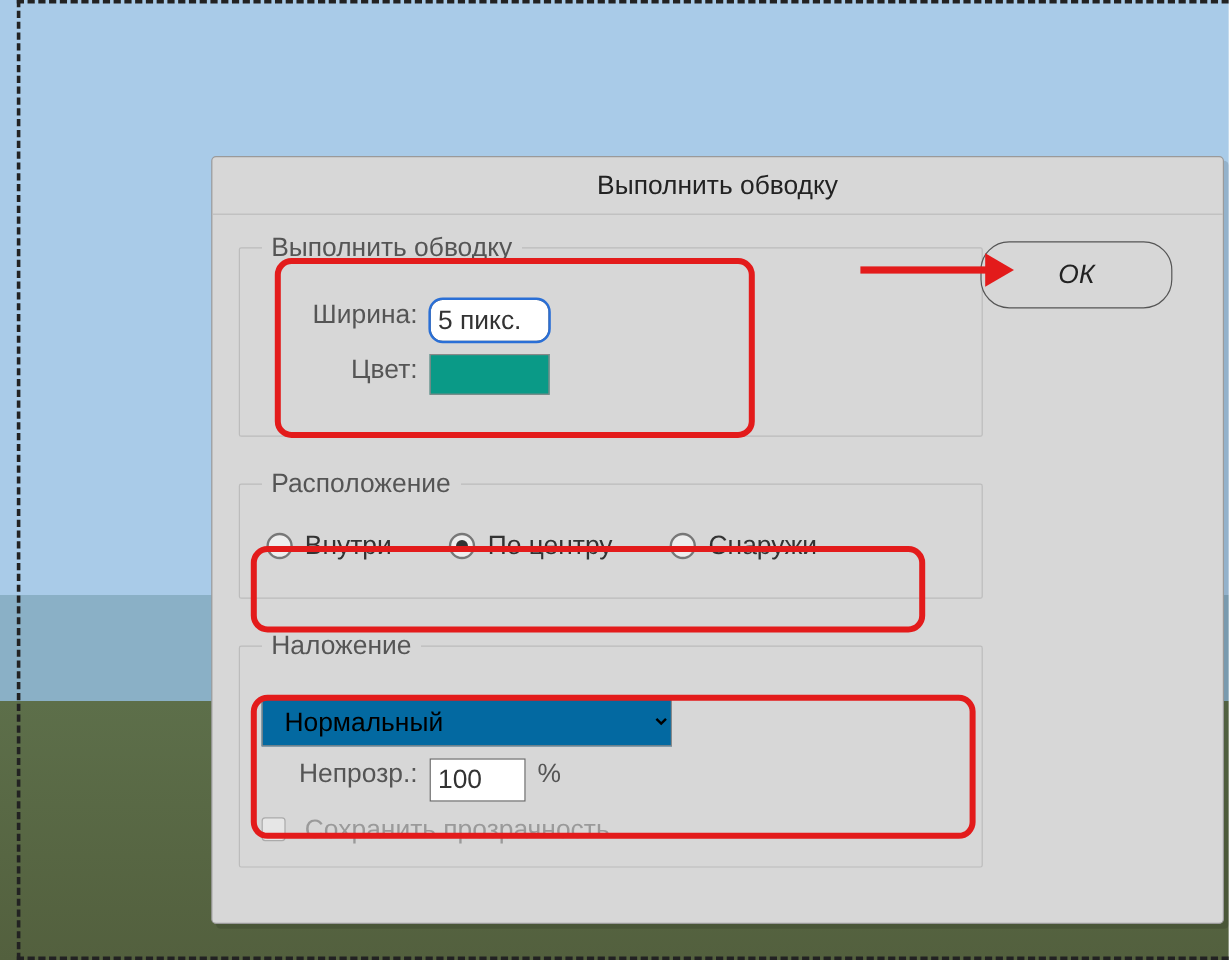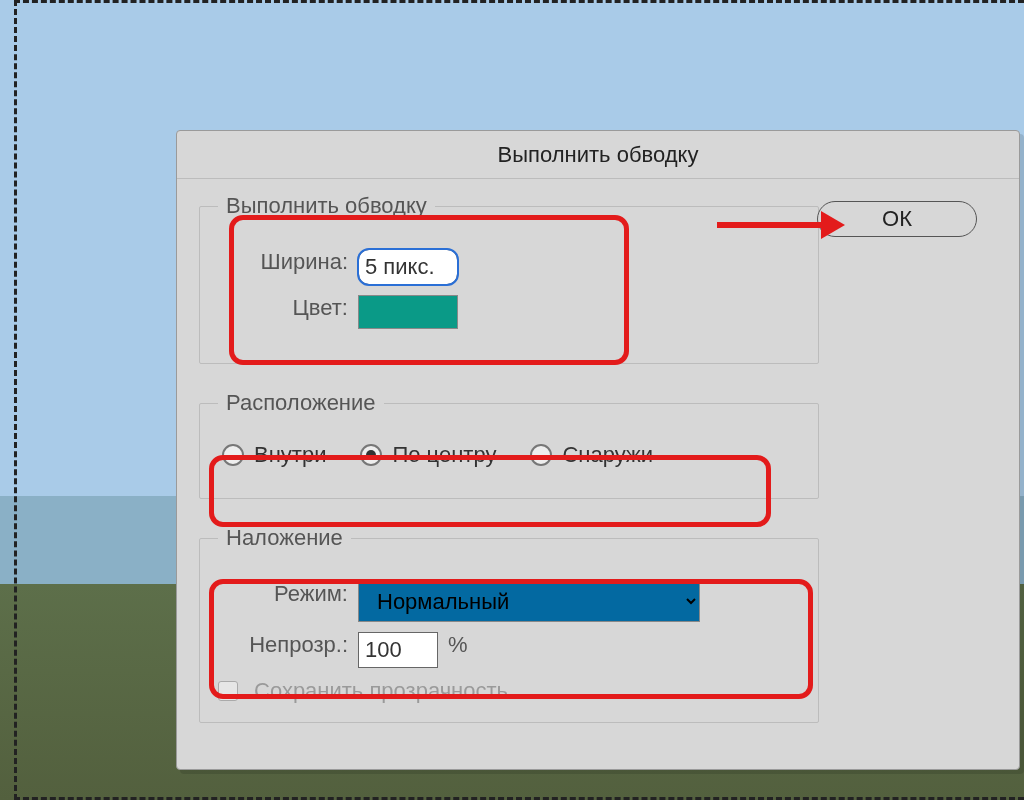--- a/index.html
+++ b/index.html
@@ -38,34 +38,34 @@
     padding:0 8px; font-size:22px; color:#555;
   }
   .row { display:flex; align-items:flex-start; margin:10px 0; font-size:22px; color:#555; }
   .row .lbl { width:140px; text-align:right; padding-right:10px; }
   input.txt {
     font-size:22px; padding:4px 6px; border:1px solid #666; background:#fff; color:#333;
   }
   input.txt.focus { outline:2px solid #2a6fd6; outline-offset:-1px;border-radius:11px; }
   .swatch { width:100px; height:34px; border:1px solid #888; }
 
-  .radio-row { display:flex; gap:34px; align-items:center; font-size:22px; color:#333; padding:6px 4px; }
+  .radio-row { display:flex; gap:48px; align-items:center; font-size:22px; color:#333; padding:6px 4px; }
   .radio { display:flex; align-items:center; gap:10px; }
   .rb { width:22px; height:22px; border:2px solid #777; border-radius:50%; display:inline-flex; align-items:center; justify-content:center; background:#eee; }
   .rb.sel::after { content:""; width:10px; height:10px; border-radius:50%; background:#333; display:block; }
 
   select.sel {
     font-size:22px; padding:6px 14px; border:1px solid #888; background:#0369a1; width:342px;
   }
   .chk-row { display:flex; align-items:center; gap:16px; font-size:22px; color:#9a9a9a; margin-top:8px; }
   .chk { width:20px; height:20px; border:1px solid #aaa; border-radius:3px; background:#e6e6e6; }
 
   .btn {
-    display:block; width:160px; height:36px; border:1.5px solid #555; border-radius:24px;
-    background:#d7d7d7; font-size:22px; color:#222; margin-bottom:22px; cursor:pointer;
+    display:block; width:160px; height:56px; border:1.5px solid #555; border-radius:24px;
+    background:#d7d7d7; font-size:22px; color:#222; margin-bottom:22px; cursor:pointer;font-style:italic;
   }
 
   .hi { position:absolute; border:5px solid #e31b1b; border-radius:14px; pointer-events:none; }
   .arrow { position:absolute; pointer-events:none; }
   .arrow .shaft { position:absolute; height:6px; background:#e31b1b; }
   .arrow .head  {
     position:absolute; width:0; height:0;
     border-top:14px solid transparent; border-bottom:14px solid transparent; border-left:24px solid #e31b1b;
   }
 </style>
@@ -107,21 +107,20 @@
             <label class="radio">
               <span class="rb"></span>
               <span>Снаружи</span>
             </label>
           </div>
         </fieldset>
 
         <fieldset class="grp" style="padding-bottom:18px;">
           <legend>Наложение</legend>
           <div class="row">
-            <div class="lbl">Режим:</div>
             <select class="sel">
               <option>Нормальный</option>
             </select>
           </div>
           <div class="row">
             <div class="lbl">Непрозр.:</div>
             <input class="txt" style="width: 80px;" value="100">
             <span style="margin-left:10px">%</span>
           </div>
           <div class="chk-row">

